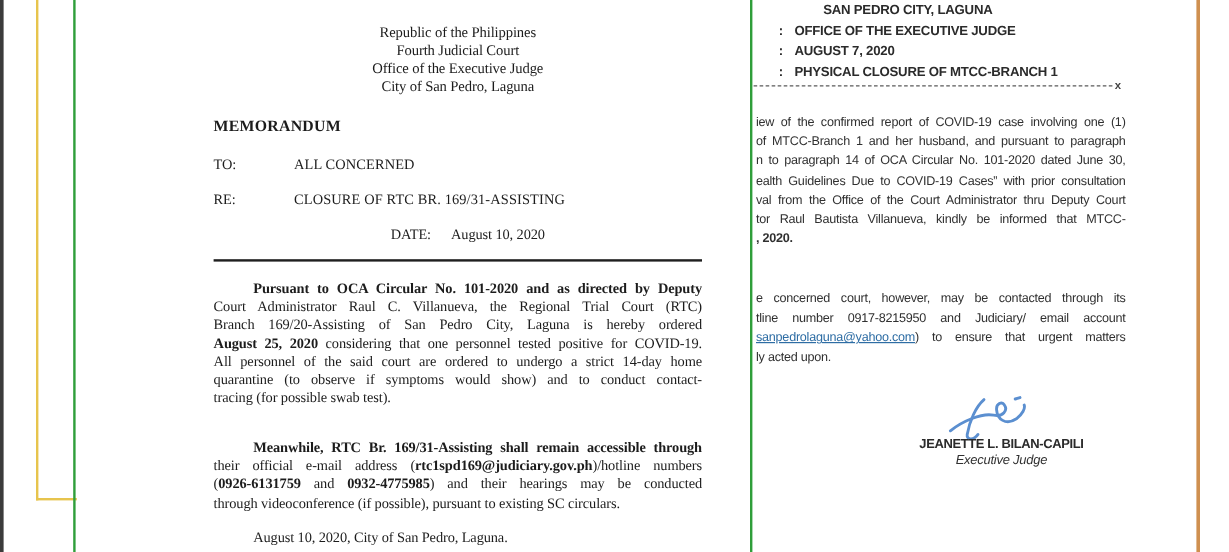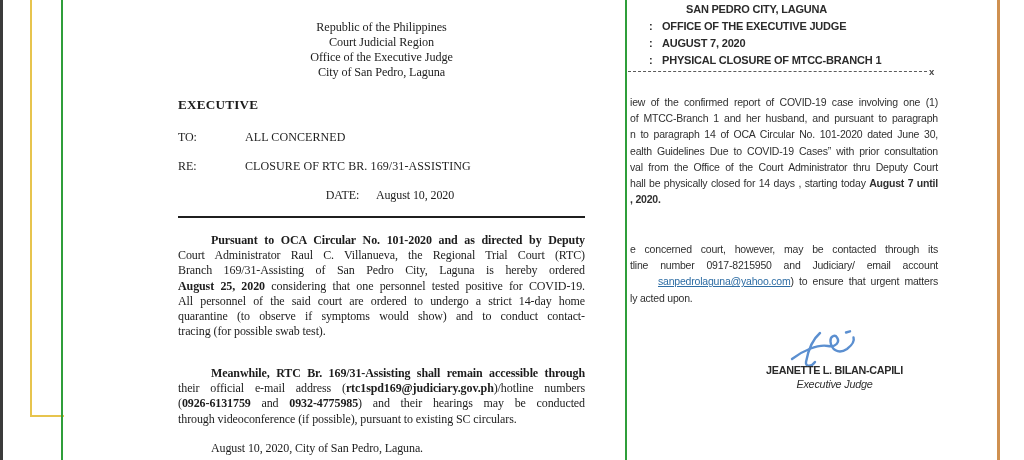--- a/index.html
+++ b/index.html
@@ -40,64 +40,64 @@
   .rheader{position:absolute;top:1px;left:0;width:100%;line-height:17px;font-weight:bold;
            font-size:11px;color:#2b2b2b;}
   .rh1{padding-left:56px;}
   .rcolon{display:inline-block;margin-left:19px;width:13px;}
   .dashrow{position:absolute;top:66px;left:-2px;width:306px;display:flex;align-items:center;}
   .dashline{flex:1;border-top:1.5px dashed #5a5a5a;height:0;}
   .dashx{font-size:9.5px;color:#444;margin-left:2px;font-weight:bold;}
   .rpara{position:absolute;left:0;width:100%;line-height:16.2px;}
   .rp1{top:94px;} .rp2{top:241px;} .rp3{top:316px;}
   .rb{font-weight:bold;}
-  .rlink{color:#2e6da4;text-decoration:underline;margin-left:28px;}
+  .rlink{color:#2e6da4;text-decoration:underline;}
   .sigsvg{position:absolute;left:160px;top:329px;}
   .sigblock{position:absolute;left:97px;top:364px;width:215px;text-align:center;}
   .signame{font-weight:bold;font-size:10.8px;letter-spacing:-0.3px;color:#2b2b2b;}
   .sigtitle{font-style:italic;font-size:10.8px;margin-top:2px;}
 </style>
 </head>
 <body>
 
 <div class="canvas">
 
   <div class="bar-dark"></div>
   <div class="yline-v"></div>
   <div class="yline-h"></div>
   <div class="gline g1"></div>
   <div class="gline g2"></div>
   <div class="oline"></div>
 
   <section class="leftdoc">
     <div class="ldheader">
       <div>Republic of the Philippines</div>
-      <div>Court Judicial Region</div>
+      <div>Fourth Judicial Court</div>
       <div>Office of the Executive Judge</div>
       <div>City of San Pedro, Laguna</div>
     </div>
 
-    <h1 class="ldtitle">EXECUTIVE</h1>
+    <h1 class="ldtitle">MEMORANDUM</h1>
 
     <div class="ldfield f1">
       <span class="ldlabel">TO:</span><span class="caps">ALL CONCERNED</span>
     </div>
     <div class="ldfield f2">
       <span class="ldlabel">RE:</span><span class="caps">CLOSURE OF RTC BR. 169/31-ASSISTING</span>
     </div>
     <div class="ldfield f3">
       <span class="ldlabel">DATE:</span><span>August 10, 2020</span>
     </div>
 
     <div class="ldrule"></div>
 
     <div class="ldpara p1">
       <div class="ln j ind">Pursuant to OCA Circular No. 101-2020 and as directed by Deputy</div>
       <div class="ln j">Court Administrator Raul C. Villanueva, the Regional Trial Court (RTC)</div>
-      <div class="ln j">Branch 169/31-Assisting of San Pedro City, Laguna is hereby ordered</div>
+      <div class="ln j">Branch 169/20-Assisting of San Pedro City, Laguna is hereby ordered</div>
       <div class="ln j"><b>August 25, 2020</b><span> considering that one personnel tested positive for COVID-19.</span></div>
       <div class="ln j">All personnel of the said court are ordered to undergo a strict 14-day home</div>
       <div class="ln j">quarantine (to observe if symptoms would show) and to conduct contact-</div>
       <div class="ln">tracing (for possible swab test).</div>
     </div>
 
     <div class="ldpara p2">
       <div class="ln j ind">Meanwhile, RTC Br. 169/31-Assisting shall remain accessible through</div>
       <div class="ln j"><span>their official e-mail address (</span><b>rtc1spd169@judiciary.gov.ph</b><span>)/hotline numbers</span></div>
       <div class="ln j"><span>(</span><b>0926-6131759</b><span> and </span><b>0932-4775985</b><span>) and their hearings may be conducted</span></div>
@@ -119,21 +119,21 @@
       <div class="dashline"></div>
       <span class="dashx">x</span>
     </div>
 
     <div class="rpara rp1">
       <div class="ln j">iew of the confirmed report of COVID-19 case involving one (1)</div>
       <div class="ln j">of MTCC-Branch 1 and her husband, and pursuant to paragraph</div>
       <div class="ln j">n to paragraph 14 of OCA Circular No. 101-2020 dated June 30,</div>
       <div class="ln j">ealth Guidelines Due to COVID-19 Cases” with prior consultation</div>
       <div class="ln j">val from the Office of the Court Administrator thru Deputy Court</div>
-      <div class="ln j"><span>hall be physically closed for 14 days , starting today </span><span class="rb">August 7 until</span></div>
+      <div class="ln j">tor Raul Bautista Villanueva, kindly be informed  that MTCC-</div>
       <div class="ln rb">, 2020.</div>
     </div>
 
     <div class="rpara rp2">
       <div class="ln j">e concerned court, however, may be contacted through its</div>
       <div class="ln j">tline number 0917-8215950  and Judiciary/ email account</div>
       <div class="ln j"><a class="rlink" href="#">sanpedrolaguna@yahoo.com</a><span>)</span><span> to ensure that urgent matters</span></div>
       <div class="ln">ly acted upon.</div>
     </div>
 

